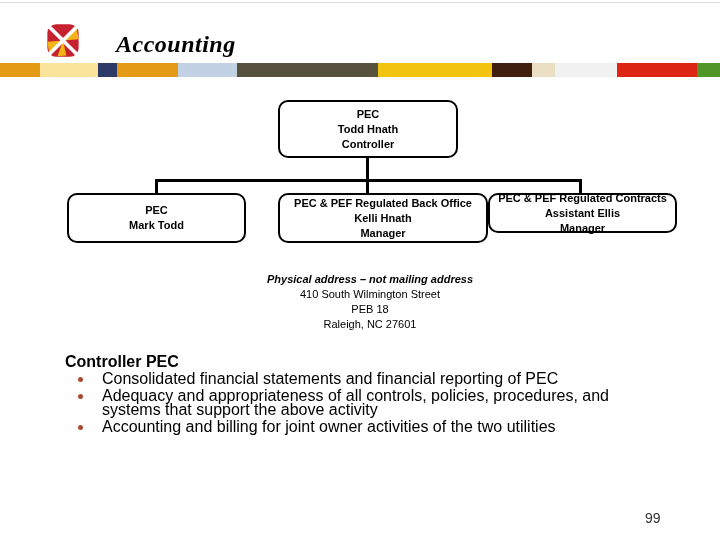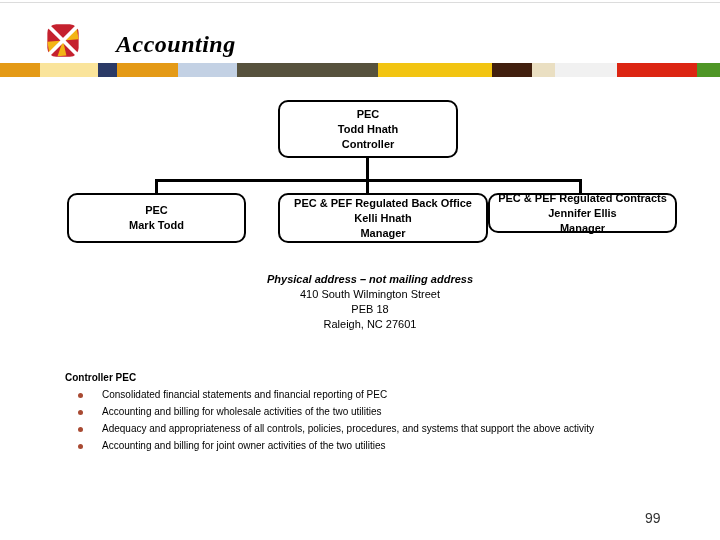--- a/index.html
+++ b/index.html
@@ -31,21 +31,21 @@
   .conn{position:absolute;background:#000;}
   .conn-stem{left:366px;top:158px;width:3px;height:22px;}
   .conn-hbar{left:155px;top:179px;width:427px;height:3px;}
   .conn-dl{left:155px;top:179px;width:3px;height:14px;}
   .conn-dm{left:366px;top:179px;width:3px;height:14px;}
   .conn-dr{left:579px;top:179px;width:3px;height:14px;}
   
   .address{position:absolute;left:10px;top:272px;width:720px;text-align:center;font-size:11px;line-height:15px;}
   .addr-head{font-weight:bold;font-style:italic;}
   
-  .resp{position:absolute;left:65px;top:370px;width:590px;font-size:10px;}
+  .resp{position:absolute;left:65px;top:354px;width:590px;font-size:16px;}
   .resp-head{font-weight:bold;line-height:15px;margin-bottom:3px;}
   .bullet-row{display:flex;align-items:flex-start;margin-bottom:3px;}
   .dot{flex:0 0 auto;width:5px;height:5px;border-radius:50%;margin:5px 0 0 13px;}
   .btext{margin-left:19px;line-height:14px;max-width:528px;}
   
   .page-num{position:absolute;left:645px;top:510px;font-size:14px;color:#333;}
 </style>
 </head>
 <body>
 
@@ -96,45 +96,41 @@
       <span>PEC</span>
       <span>Mark Todd</span>
     </div>
     <div class="obox obox-mid">
       <span>PEC &amp; PEF Regulated Back Office</span>
       <span>Kelli Hnath</span>
       <span>Manager</span>
     </div>
     <div class="obox obox-right">
       <span>PEC &amp; PEF Regulated Contracts</span>
-      <span>Jennifer Ellis</span>
+      <span>Assistant Ellis</span>
       <span>Manager</span>
     </div>
   </div>
 
   <div class="address">
     <div class="addr-head">Physical address – not mailing address</div>
     <div>410 South Wilmington Street</div>
     <div>PEB 18</div>
     <div>Raleigh, NC 27601</div>
   </div>
 
   <div class="resp">
     <div class="resp-head">Controller PEC</div>
     <div>
         <div class="bullet-row">
           <span class="dot" style="background: rgb(168, 74, 50);"></span>
           <span class="btext">Consolidated financial statements and financial reporting of PEC</span>
         </div>
         <div class="bullet-row">
           <span class="dot" style="background: rgb(168, 74, 50);"></span>
-          <span class="btext">Accounting and billing for wholesale activities of the two utilities</span>
-        </div>
-        <div class="bullet-row">
-          <span class="dot" style="background: rgb(168, 74, 50);"></span>
           <span class="btext">Adequacy and appropriateness of all controls, policies, procedures, and systems that support the above activity</span>
         </div>
         <div class="bullet-row">
           <span class="dot" style="background: rgb(168, 74, 50);"></span>
           <span class="btext">Accounting and billing for joint owner activities of the two utilities</span>
         </div>
       </div>
   </div>
 
   <div class="page-num">99</div>

